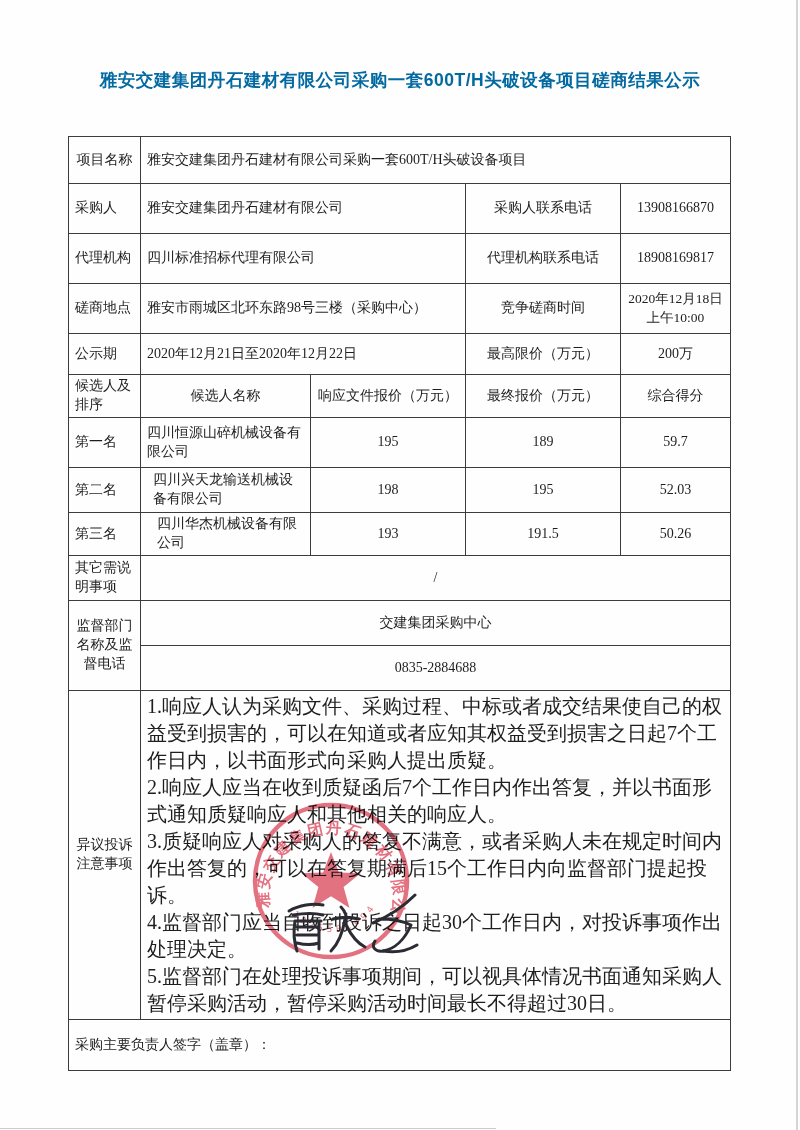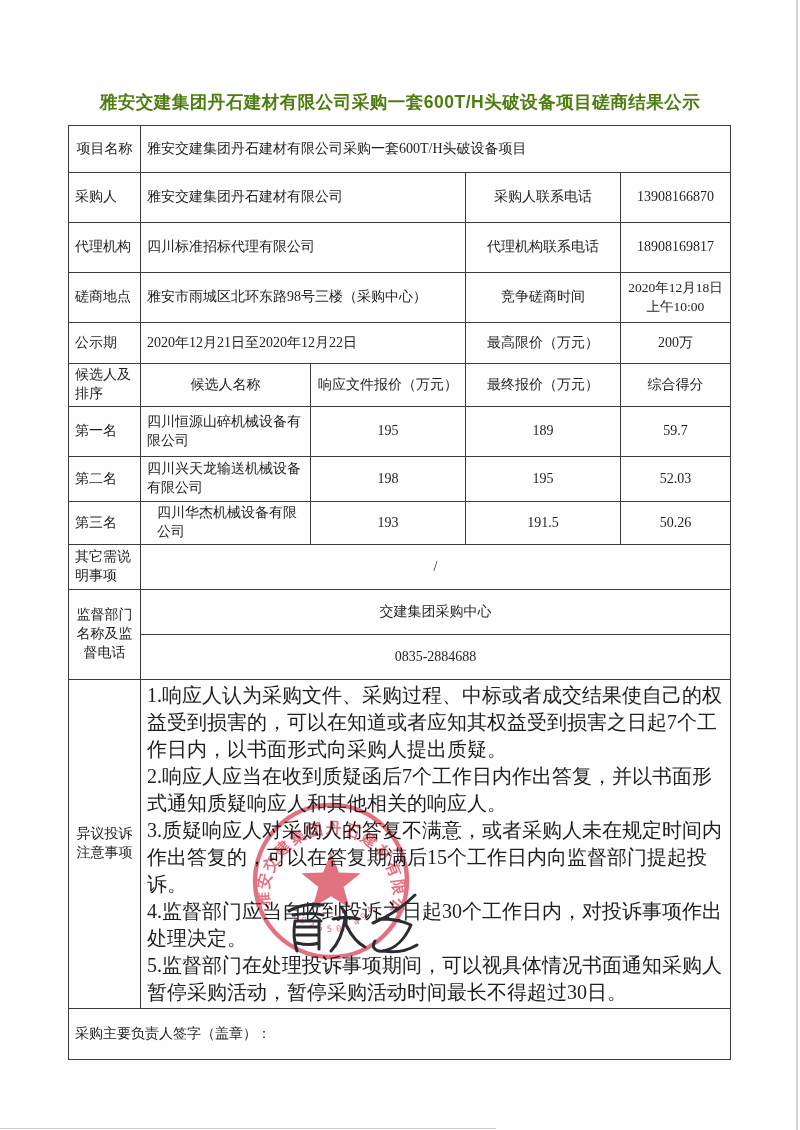--- a/index.html
+++ b/index.html
@@ -8,31 +8,31 @@
     width:800px;height:1130px;
     margin:0 auto;
     background:#fefefe;
     overflow:hidden;
     font-family:"Liberation Serif","DejaVu Serif",serif;
     color:#1e1e1e;
   }
   .scan-edge-right{position:absolute;right:2px;top:0;width:2px;height:100%;background:rgba(90,90,90,.25);}
   .scan-edge-bottom{position:absolute;left:0;bottom:1px;width:62%;height:1px;background:rgba(90,90,90,.3);}
   .doc-title{
-    padding-top:90px;
+    padding-top:68px;
     text-align:center;
     font-family:"Liberation Sans","DejaVu Sans",sans-serif;
     font-weight:bold;
     font-size:17.5px;
     letter-spacing:.5px;
-    color:#4d7c0f;
+    color:#0369a1;
   }
   table.main{
     position:absolute;
-    left:68px;top:125px;
+    left:68px;top:136px;
     width:662px;
     border-collapse:collapse;
     table-layout:fixed;
     font-size:14px;
   }
   table.main td{
     border:1.6px solid #3c3c3c;
     padding:2px 6px;
     vertical-align:middle;
     line-height:1.35;
@@ -121,21 +121,21 @@
       </tr>
       <tr>
         <td class="lbl-left" style="height:45px">第一名</td>
         <td class="val" style="padding-left:6px">四川恒源山碎机械设备有限公司</td>
         <td class="ctr">195</td>
         <td class="ctr">189</td>
         <td class="ctr">59.7</td>
       </tr>
       <tr>
         <td class="lbl-left" style="height:40px">第二名</td>
-        <td class="val" style="padding-left:6px">四川兴天龙输送机械设备有限公司</td>
+        <td class="val" style="padding-left:12px">四川兴天龙输送机械设备有限公司</td>
         <td class="ctr">198</td>
         <td class="ctr">195</td>
         <td class="ctr">52.03</td>
       </tr>
       <tr>
         <td class="lbl-left" style="height:38px">第三名</td>
         <td class="val" style="padding-left:16px">四川华杰机械设备有限公司</td>
         <td class="ctr">193</td>
         <td class="ctr">191.5</td>
         <td class="ctr">50.26</td>

